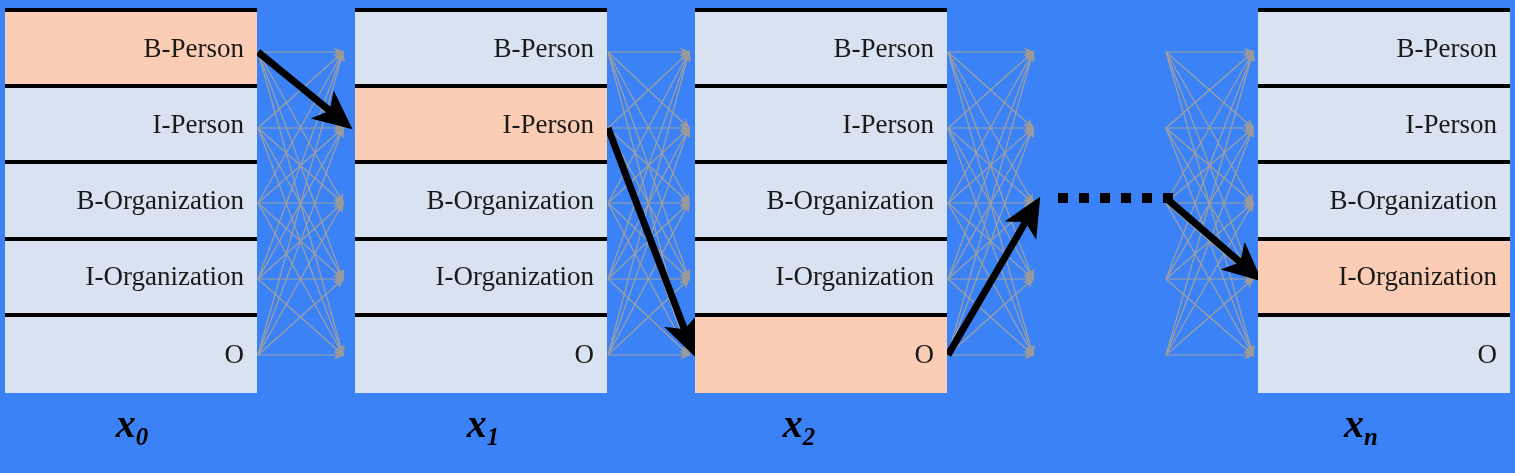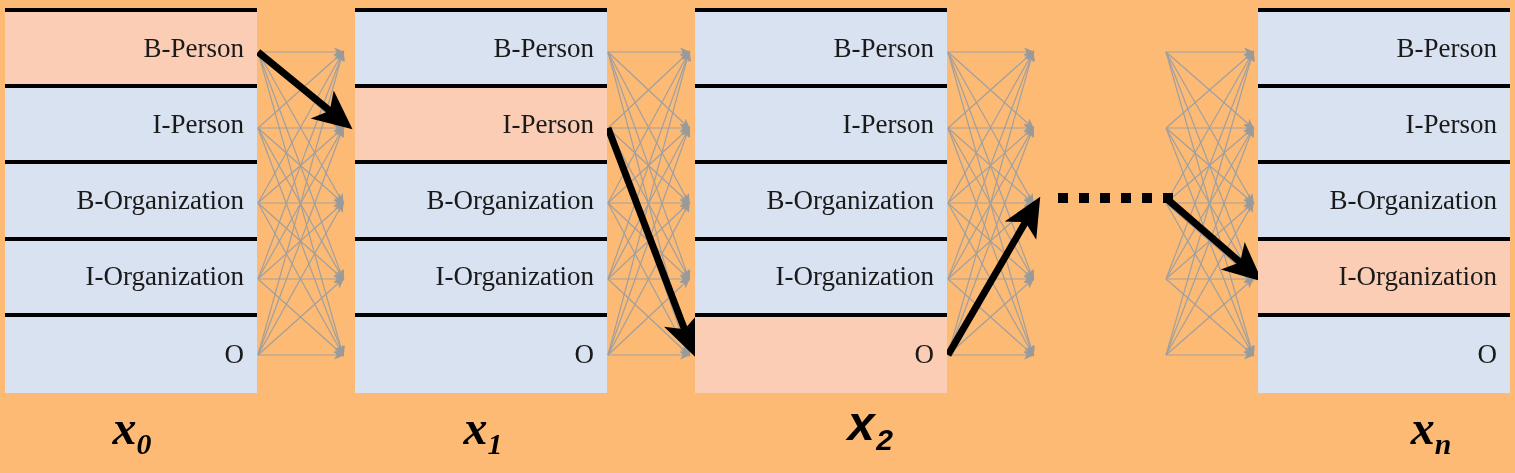--- a/index.html
+++ b/index.html
@@ -7,21 +7,21 @@
     padding: 0;
     background: #ffffff;
   }
   body {
     font-family: "Liberation Serif", "DejaVu Serif", serif;
   }
   #canvas {
     position: relative;
     width: 1515px;
     height: 473px;
-    background: #fdba74;
+    background: #3b82f6;
     overflow: hidden;
   }
   .column {
     position: absolute;
     top: 8px;
     height: 381px;
     border-top: 4px solid #000000;
     border-bottom: 4px solid #000000;
     box-sizing: border-box;
     background: #d9e2f0;
@@ -49,21 +49,21 @@
     color: #1a1a1a;
     line-height: 1;
     white-space: nowrap;
   }
   .axis-label {
     position: absolute;
     top: 400px;
     font-family: "Liberation Serif", "DejaVu Serif", serif;
     font-style: italic;
     font-weight: bold;
-    font-size: 48px;
+    font-size: 40px;
     color: #000000;
     transform: translateX(-50%);
     white-space: nowrap;
   }
   .axis-label sub {
     font-size: 0.62em;
     font-style: italic;
     font-weight: bold;
     vertical-align: -0.32em;
   }
@@ -275,16 +275,16 @@
     <div class="row highlight">
         <span class="row-label">I-Organization</span>
       </div>
     <div class="row">
         <span class="row-label">O</span>
       </div>
   </div>
 
   <div class="axis-label" style="left:132px;"><span>x</span><sub>0</sub></div>
   <div class="axis-label" style="left:483px;"><span>x</span><sub>1</sub></div>
-  <div class="axis-label" style="left:870px;font-family:Liberation Mono, monospace;"><span>x</span><sub>2</sub></div>
-  <div class="axis-label" style="left:1431px;"><span>x</span><sub>n</sub></div>
+  <div class="axis-label" style="left:799px;"><span>x</span><sub>2</sub></div>
+  <div class="axis-label" style="left:1361px;"><span>x</span><sub>n</sub></div>
 
 </div>
 
 </body></html>

